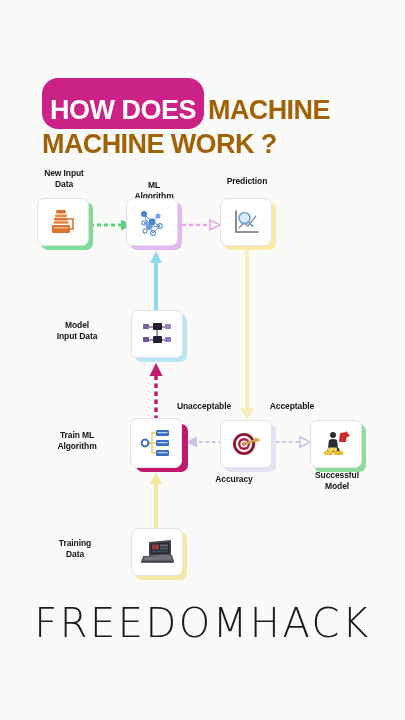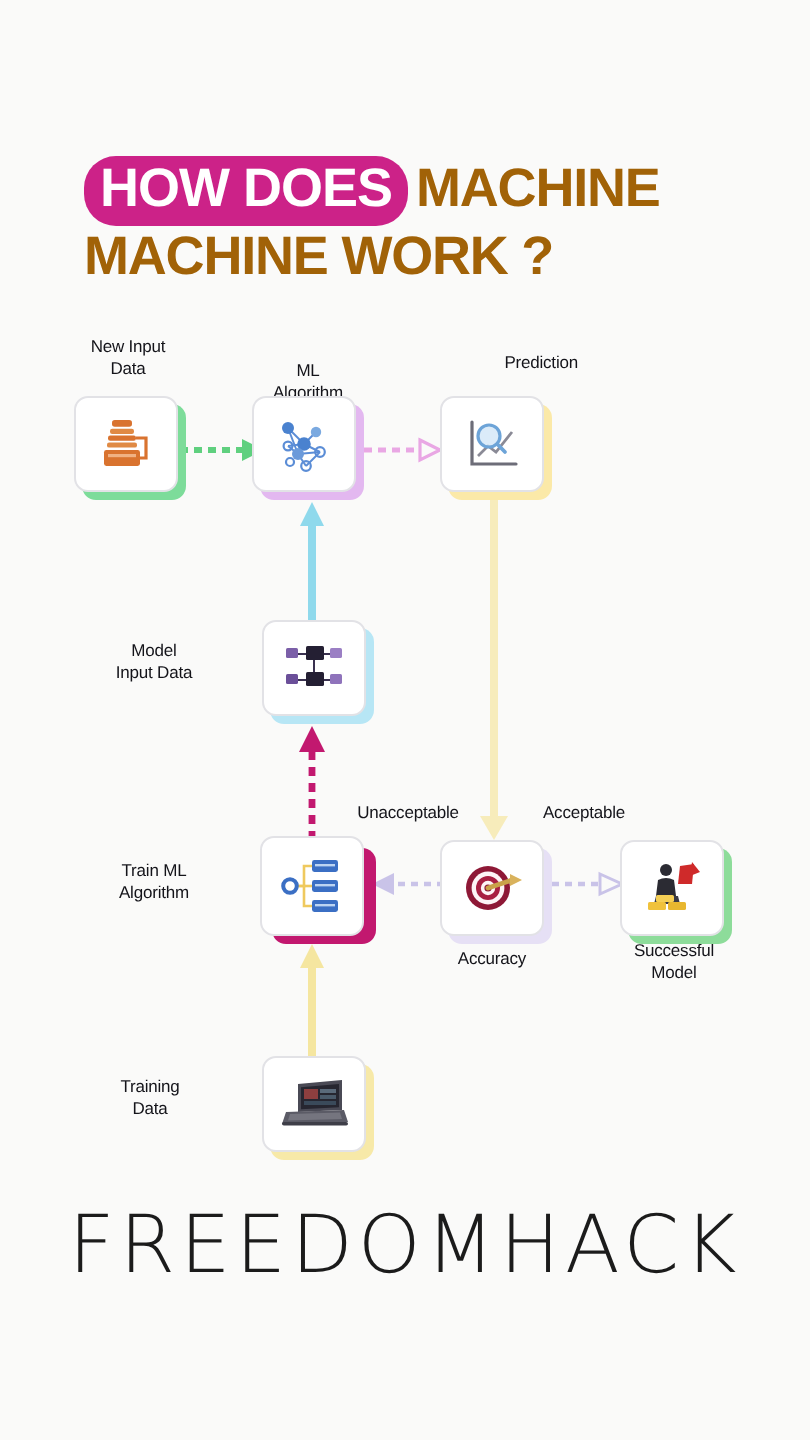--- a/index.html
+++ b/index.html
@@ -13,41 +13,41 @@
   .canvas{position:relative;width:405px;height:720px;background:#fafaf9;}
 
   
   .title-wrap{position:absolute;left:0;top:78px;width:405px;text-align:left;padding-left:42px;box-sizing:border-box;}
   .title-line{
     font-size:27px;font-weight:bold;letter-spacing:-0.6px;color:#111111;
     line-height:31px;white-space:nowrap;
   }
   .badge{
     display:inline-block;background:#cc2288;color:#ffffff;
-    border-radius:16px;padding:1px 8px 3px 8px;margin-right:4px;
+    border-radius:16px;padding:17px 8px 3px 8px;margin-right:4px;
     letter-spacing:-0.5px;
     box-shadow:0 0 0 0 rgba(0,0,0,0);
     text-align:center;
   }
   .t-black{color:#a16207;}
 
   
   .box{
     position:absolute;width:52px;height:48px;
     background:#ffffff;border:1px solid #e2e2e6;border-radius:7px;
     box-sizing:border-box;display:flex;align-items:center;justify-content:center;
     z-index:5;
   }
   .box svg{display:block;}
   
   .shadow{position:absolute;width:52px;height:48px;border-radius:7px;z-index:4;}
 
   
   .lbl{
-    position:absolute;font-size:8.5px;font-weight:normal;color:#14141a;
+    position:absolute;font-size:8.5px;font-weight:bold;color:#14141a;
     line-height:11px;text-align:center;letter-spacing:-0.1px;
   }
 
   
   .arrow{position:absolute;z-index:3;}
 
   
   .footer{
     position:absolute;left:0;top:600px;width:405px;text-align:center;
     font-size:40px;letter-spacing:2.5px;color:#1b1b1b;font-weight:300;
@@ -146,21 +146,21 @@
       <circle cx="22" cy="10" r="2.6" fill="#7aa9e0"></circle>
       <circle cx="16" cy="16" r="3.4" fill="#4a82cf"></circle>
       <circle cx="8" cy="17" r="2.2" fill="none" stroke="#5b8dd6" stroke-width="1.1"></circle>
       <circle cx="24" cy="20" r="2.4" fill="none" stroke="#5b8dd6" stroke-width="1.1"></circle>
       <circle cx="13" cy="21" r="3" fill="#6b9ada"></circle>
       <circle cx="17" cy="27" r="2.4" fill="none" stroke="#5b8dd6" stroke-width="1.1"></circle>
       <circle cx="9" cy="25" r="2" fill="none" stroke="#5b8dd6" stroke-width="1.1"></circle>
     </svg>
   </div>
 
-  <div class="lbl" style="left:205px;top:176px;width:84px;text-align:right;">
+  <div class="lbl" style="left:205px;top:176px;width:84px;">
     <div>Prediction</div>
   </div>
   <div class="shadow" style="left:224px;top:202px;background:#fbe9a8;"></div>
   <div class="box" style="left:220px;top:198px;">
     <svg width="30" height="30" viewBox="0 0 30 30">
       <path d="M5 4 V25 H27" stroke="#6d6d78" stroke-width="1.6" fill="none" stroke-linecap="round"></path>
       <polyline points="8,21 13,16 17,19 25,9" stroke="#8a8a96" stroke-width="1.4" fill="none"></polyline>
       <circle cx="13.5" cy="11" r="5.5" fill="#cfe4f7" fill-opacity="0.75" stroke="#6da4d8" stroke-width="1.6"></circle>
       <line x1="17.6" y1="15" x2="21.5" y2="19" stroke="#6da4d8" stroke-width="1.9" stroke-linecap="round"></line>
     </svg>
@@ -219,21 +219,21 @@
     <svg width="32" height="30" viewBox="0 0 32 30">
       <circle cx="14" cy="15" r="11" fill="#8e1836"></circle>
       <circle cx="14" cy="15" r="8.2" fill="#fdf4f6"></circle>
       <circle cx="14" cy="15" r="6" fill="#a81f42"></circle>
       <circle cx="14" cy="15" r="3.6" fill="#fdf4f6"></circle>
       <circle cx="14" cy="15" r="1.8" fill="#8e1836"></circle>
       <path d="M14 15 L26 11" stroke="#c9a24a" stroke-width="2.4" stroke-linecap="round"></path>
       <polygon points="25,8 31,11 25,14" fill="#d9b25c"></polygon>
     </svg>
   </div>
-  <div class="lbl" style="left:204px;top:474px;width:84px;">Accuracy</div>
+  <div class="lbl" style="left:192px;top:474px;width:84px;">Accuracy</div>
 
   <div class="shadow" style="left:314px;top:424px;background:#8ddc9a;"></div>
   <div class="box" style="left:310px;top:420px;">
     <svg width="32" height="30" viewBox="0 0 32 30">
       <polygon points="20,4 27,3 26,13 19,13" fill="#cf2a2a"></polygon>
       <polygon points="26,2 30,7 25,9" fill="#cf2a2a"></polygon>
       <circle cx="13" cy="6" r="3" fill="#2b2b33"></circle>
       <path d="M9 11 q4 -2 8 0 l1 8 h-10 z" fill="#2b2b33"></path>
       <path d="M8 19 h11 l1 4 h-13 z" fill="#3a3a44"></path>
       <rect x="4" y="22" width="9" height="4" rx="0.8" fill="#f0c23c"></rect>

